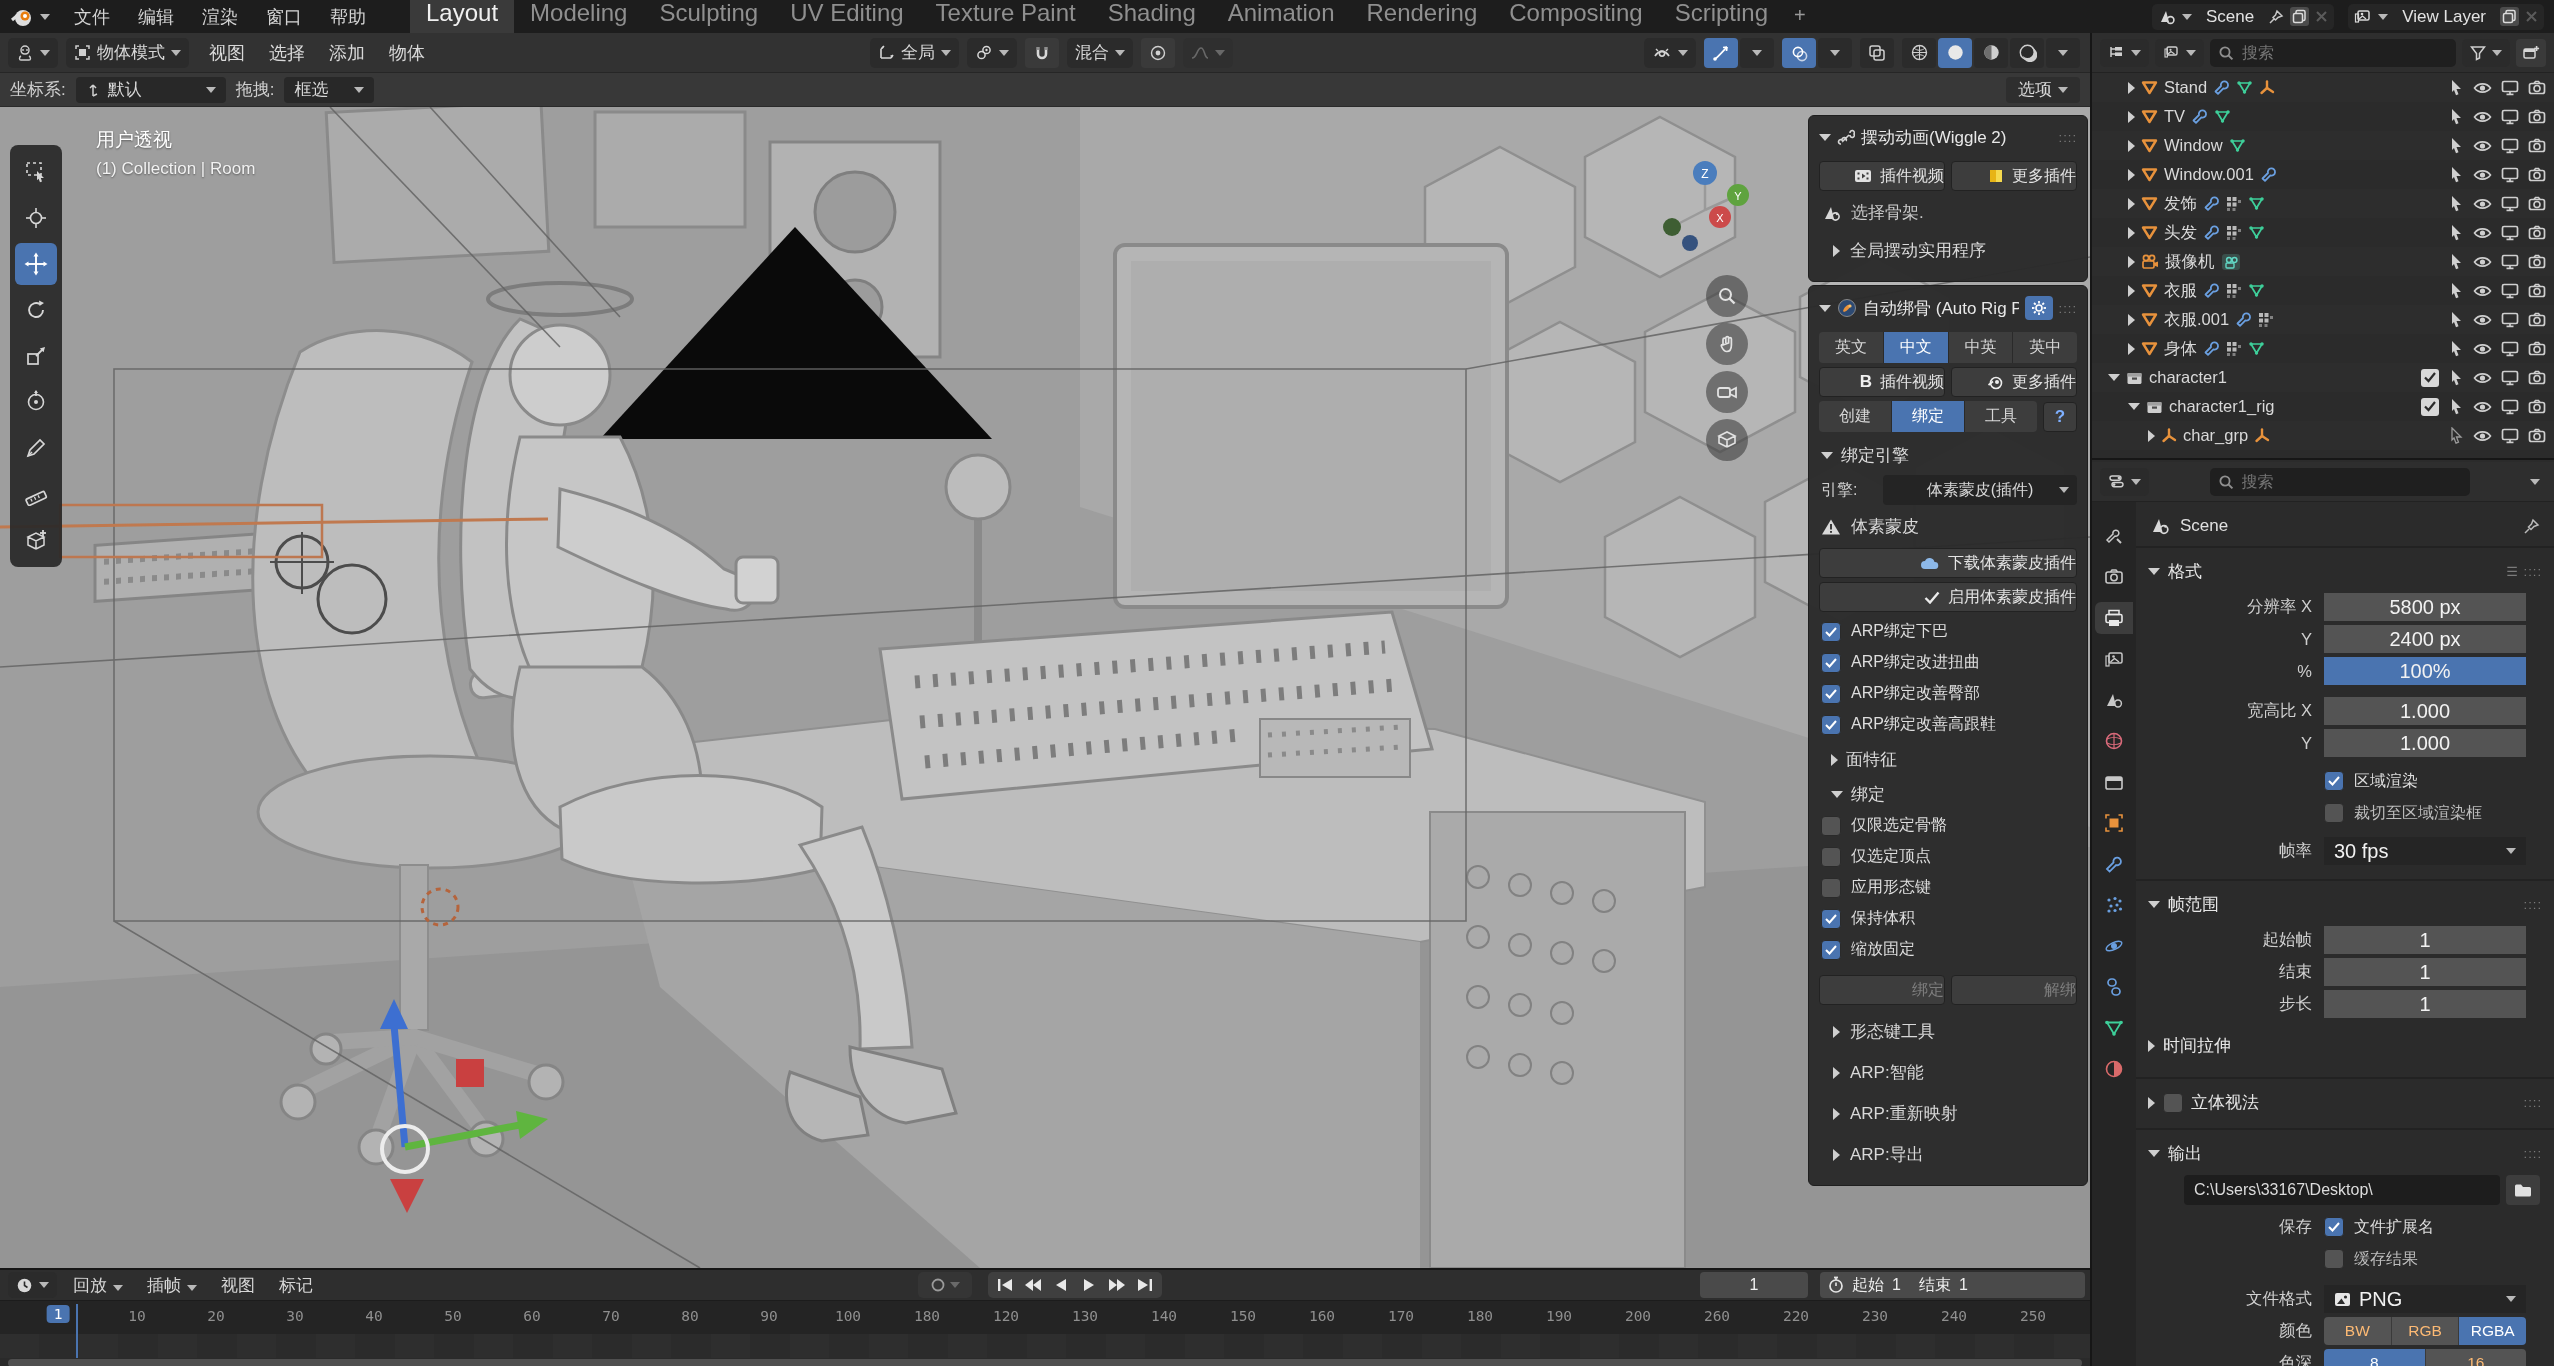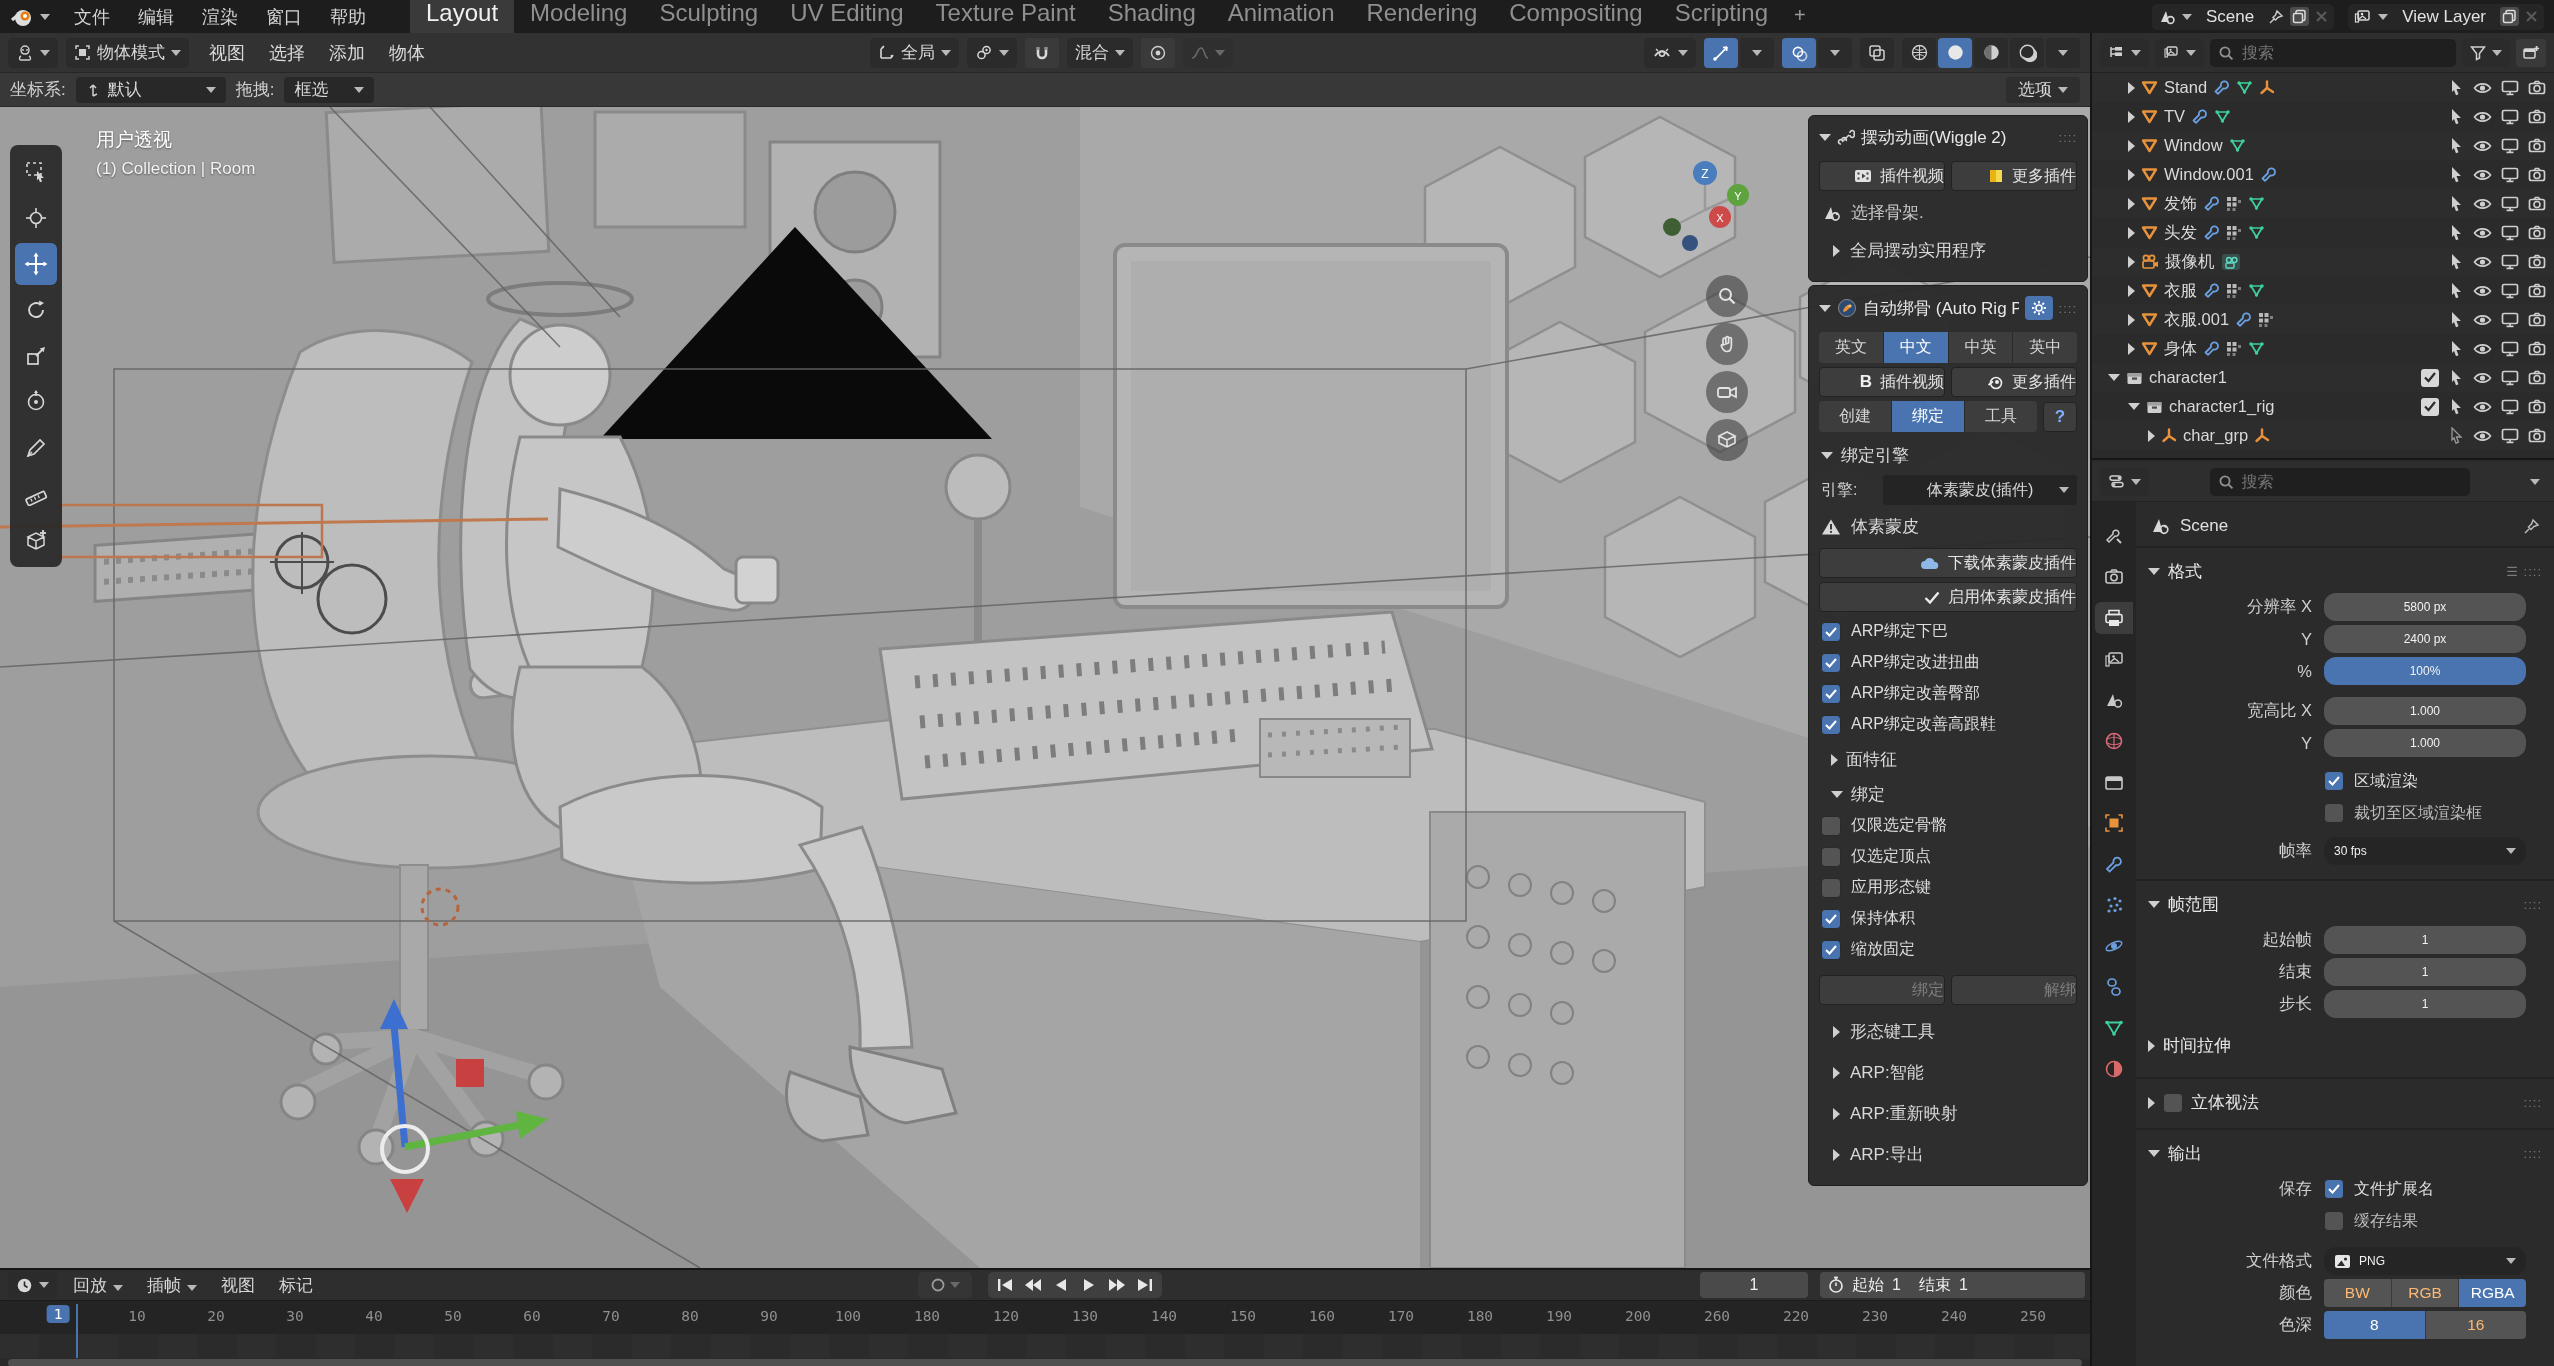--- a/index.html
+++ b/index.html
@@ -99,22 +99,22 @@
   #pr-body { position:absolute; top:40px; bottom:0; left:0; right:0; display:flex; }
   #pr-tabs { width:44px; background:#252525; display:flex; flex-direction:column; align-items:center; padding-top:18px; gap:9px; }
   .prtab { width:38px; height:32px; display:flex; align-items:center; justify-content:center; border-radius:6px 0 0 6px; }
   .prtab.active { background:#3d3d3d; }
   #pr-content { flex:1; overflow:hidden; padding:10px 0 0; }
   .crumb { display:flex; align-items:center; gap:10px; padding:4px 14px 10px; font-size:17px; color:#e0e0e0; }
   .panel { border-top:2px solid #222; padding:8px 0 12px; }
   .panel-h { display:flex; align-items:center; gap:8px; padding:4px 12px 8px; font-size:17px; color:#e6e6e6; }
   .prow { display:flex; align-items:center; height:32px; padding:1px 0; }
   .plabel { width:188px; text-align:right; padding-right:12px; color:#cfcfcf; font-size:16.5px; flex:none; }
-  .pfield { width:202px; height:28px; background:#545454; border-radius:12px; display:flex; align-items:center; justify-content:center;
-    font-size:12px; color:#f2f2f2; position:relative; overflow:hidden; }
+  .pfield { width:202px; height:28px; background:#545454; border-radius:0; display:flex; align-items:center; justify-content:center;
+    font-size:20px; color:#f2f2f2; position:relative; overflow:hidden; }
   .pfield.blue { background:#4a74b0; }
   .pfield.drop { background:#252525; justify-content:flex-start; padding:0 10px; gap:8px; }
   .pfield.drop .chev { margin-left:auto; }
   .pseg { width:202px; height:28px; display:flex; border-radius:4px; overflow:hidden; }
   .pseg > div { flex:1; background:#545454; display:flex; align-items:center; justify-content:center; font-size:15.5px; color:#fdba74; border-right:1px solid #3a3a3a; }
   .pseg > div:last-child { border-right:none; }
   .pseg > div.on { background:#4a74b0; color:#fff; }
   .pathrow { display:flex; align-items:center; gap:6px; padding:2px 14px 6px 48px; }
   .pathfield { flex:1; height:30px; background:#1d1d1d; border-radius:4px; display:flex; align-items:center; padding:0 10px; font-size:16px; color:#dcdcdc; overflow:hidden; white-space:nowrap; }
   .foldbtn { width:34px; height:30px; background:#3d3d3d; border-radius:4px; display:flex; align-items:center; justify-content:center; }
@@ -1953,20 +1953,30 @@
             <span>立体视法</span>
             <span class="grip">::::</span>
           </div>
         </div>
 
         <div class="panel">
           <div class="panel-h">
             <span class="exp open"></span>
             <span>输出</span>
             <span class="grip">::::</span>
+          </div>
+          <div class="pathrow">
+            <span class="pathfield">C:\Users\33167\Desktop\</span>
+            <span class="foldbtn">
+                <span class="ic">
+                  <svg width="18" height="15" viewBox="0 0 18 15">
+                    <path d="M1 3 a1.5 1.5 0 0 1 1.5-1.5 H7 L9 4 H15.5 A1.5 1.5 0 0 1 17 5.5 V12 a1.5 1.5 0 0 1-1.5 1.5 H2.5 A1.5 1.5 0 0 1 1 12 Z" fill="#e0e0e0"></path>
+                  </svg>
+                </span>
+              </span>
           </div>
           <div class="prow">
               <span class="plabel">保存</span>
             <span class="chkrow" style="padding:0">
                 <span class="chk on">
                   <svg width="12" height="10" viewBox="0 0 12 10">
                     <path d="M1 5 L4.5 8.5 L11 1" fill="none" stroke="#fff" stroke-width="2"></path>
                   </svg>
                 </span>
                 <span>文件扩展名</span>

